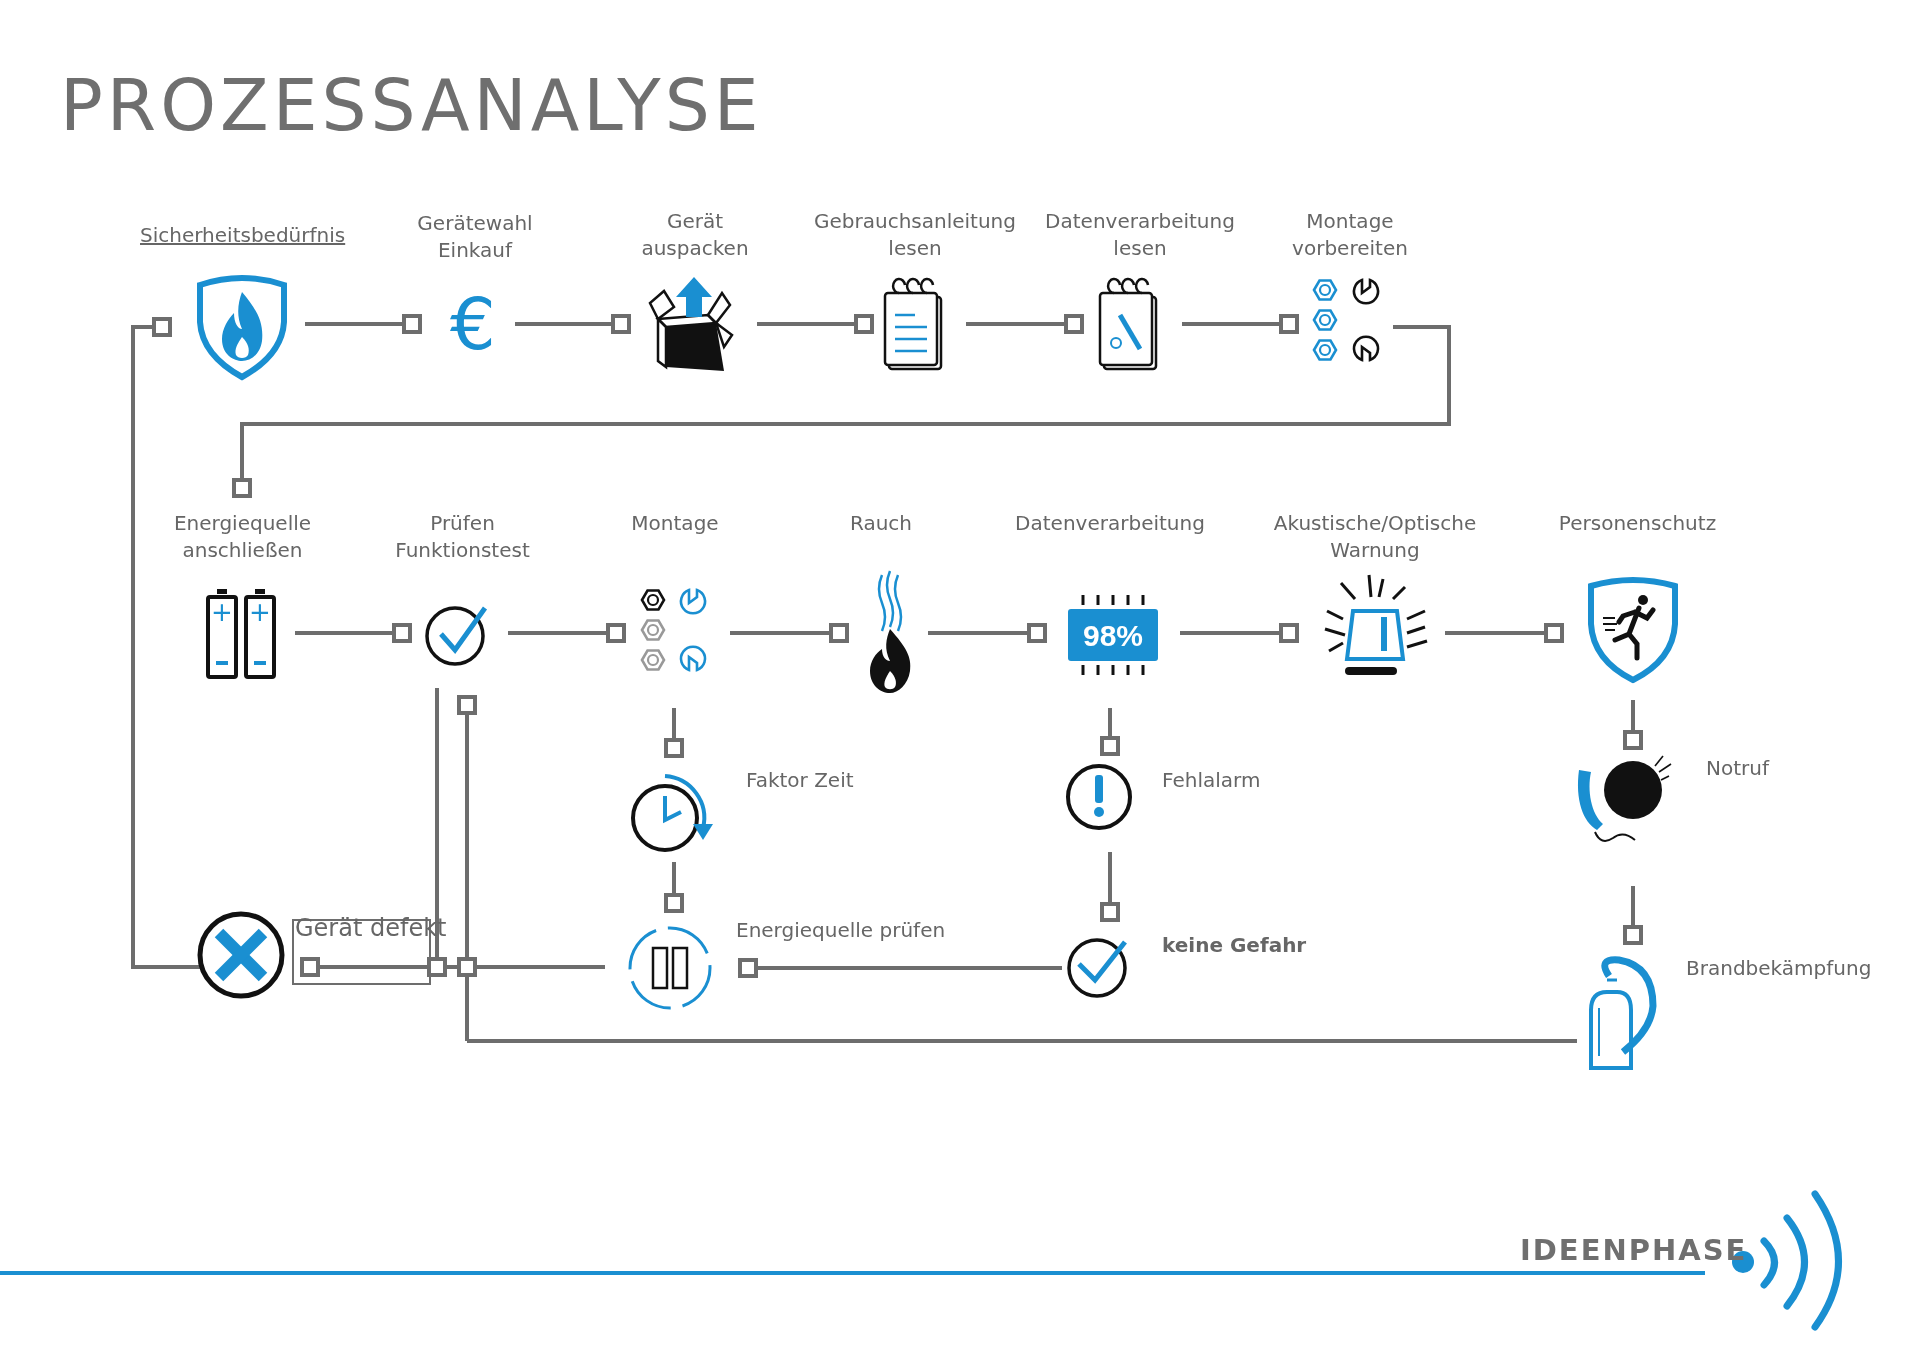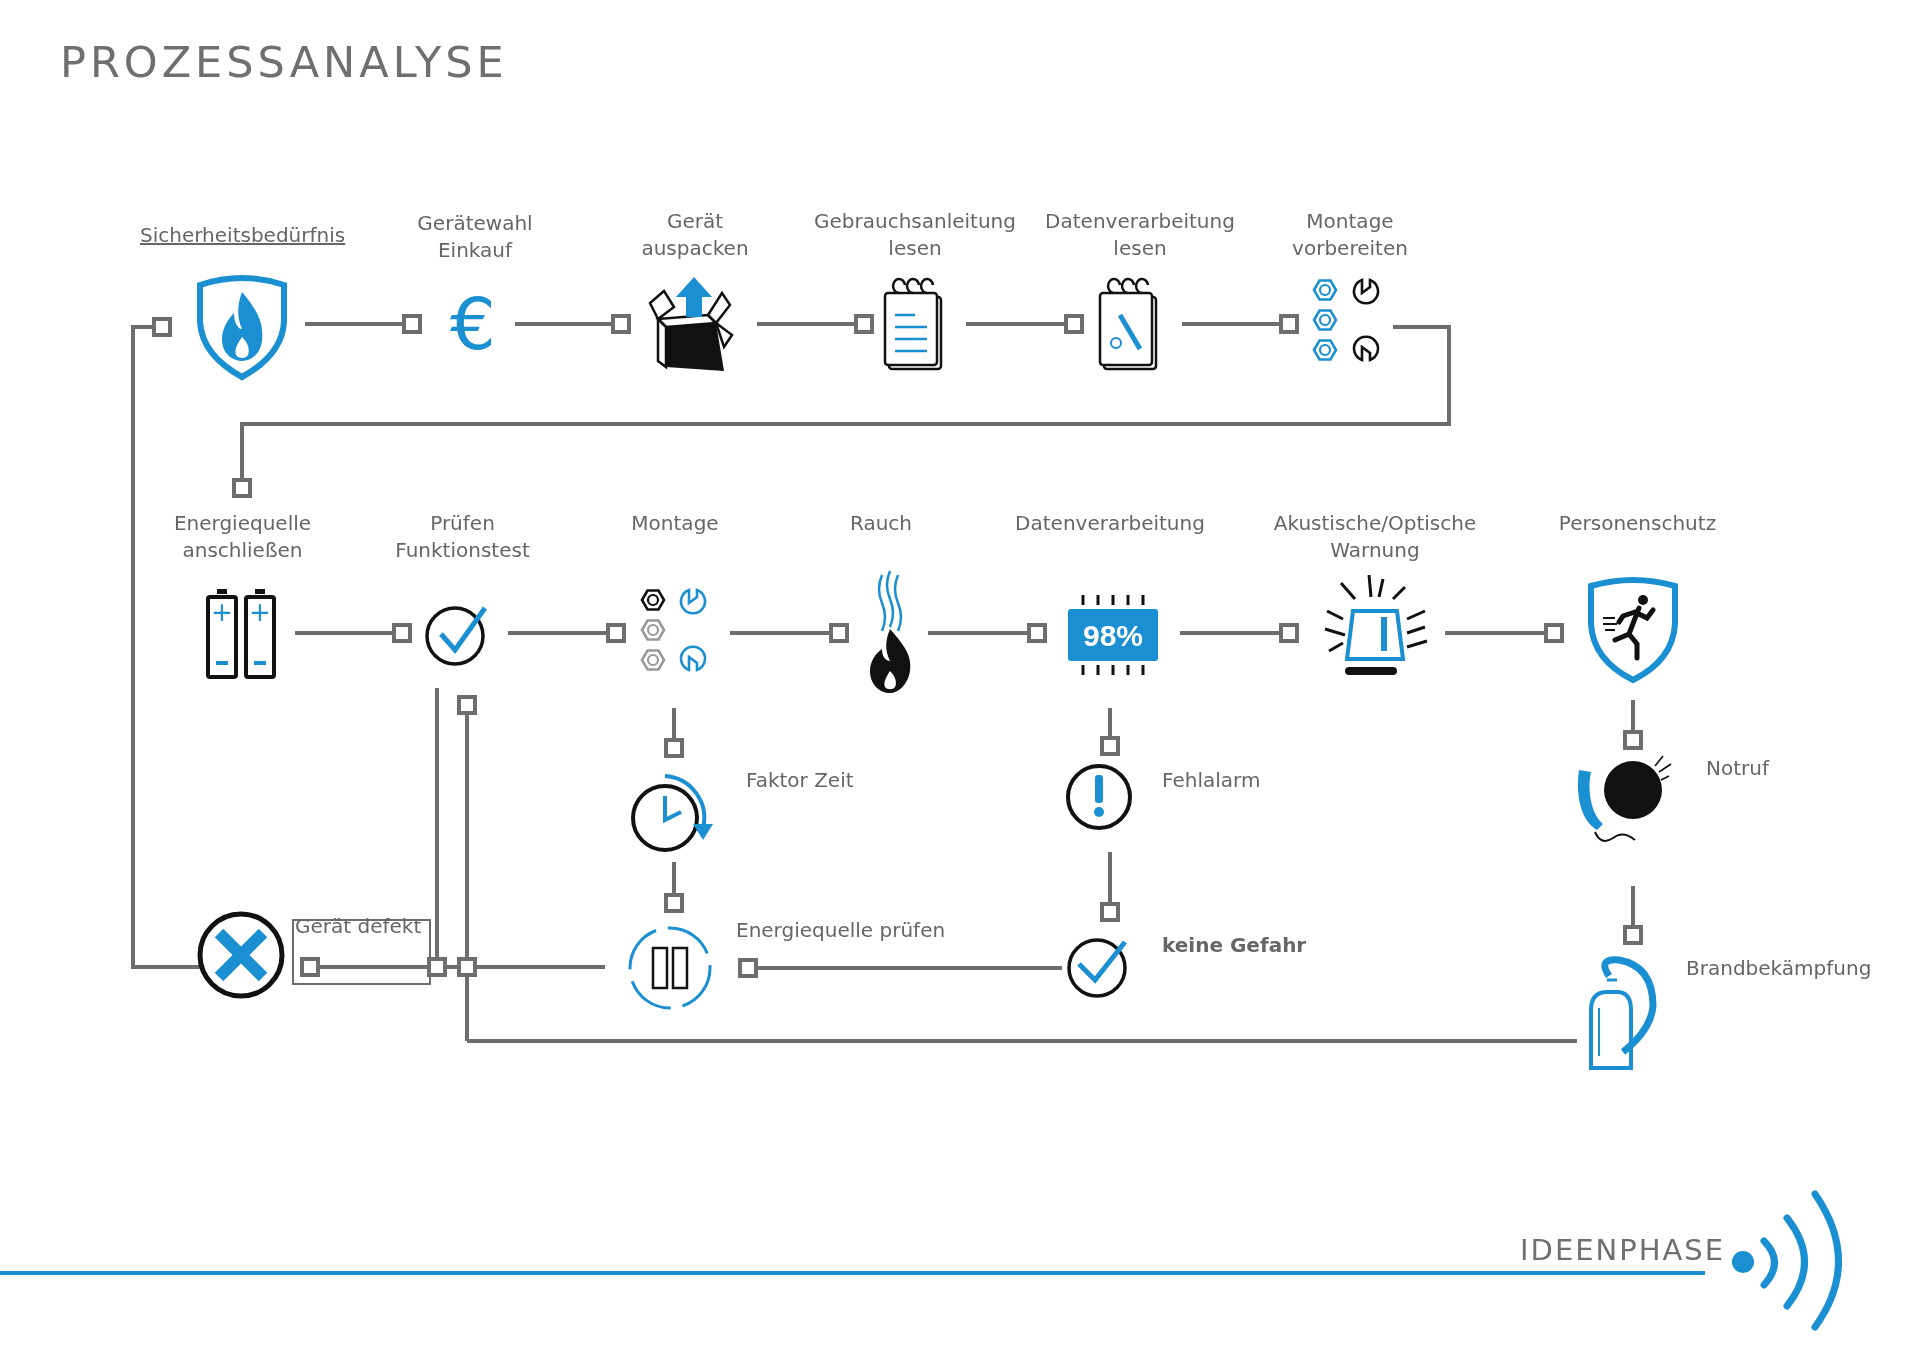--- a/index.html
+++ b/index.html
@@ -1,22 +1,22 @@
 <!DOCTYPE html>
 <html><head>
 <meta charset="utf-8">
 <style>
   html,body{margin:0;padding:0;background:#fff;}
   body{width:1920px;height:1358px;position:relative;overflow:hidden;font-family:"DejaVu Sans",sans-serif;}
-  #title{position:absolute;left:60px;top:37px;font-size:43px;letter-spacing:4px;color:#6f6f6f;font-weight:normal;}
+  #title{position:absolute;left:60px;top:64px;font-size:71px;letter-spacing:4px;color:#6f6f6f;font-weight:normal;}
   .lbl{position:absolute;color:#666;font-size:20px;line-height:27px;text-align:center;white-space:pre-line;}
   .side{text-align:left;}
   #diagram{position:absolute;left:0;top:0;}
-  #footer-label{position:absolute;left:1520px;top:1233px;font-size:29px;letter-spacing:2px;color:#6f6f6f;}
-  #defekt-label{position:absolute;left:295px;top:914px;font-size:20px;color:#666;}
+  #footer-label{position:absolute;left:1520px;top:1233px;font-size:29px;letter-spacing:2px;color:#6f6f6f;font-weight:bold;}
+  #defekt-label{position:absolute;left:295px;top:914px;font-size:24px;color:#666;}
 </style>
 </head>
 <body>
 
 <div id="title">PROZESSANALYSE</div>
 
 <svg id="diagram" width="1920" height="1358">
   <defs>
     <g id="hex">
         <polygon points="-11,0 -5.5,-9.5 5.5,-9.5 11,0 5.5,9.5 -5.5,9.5" fill="none" stroke-width="2.6"></polygon>

